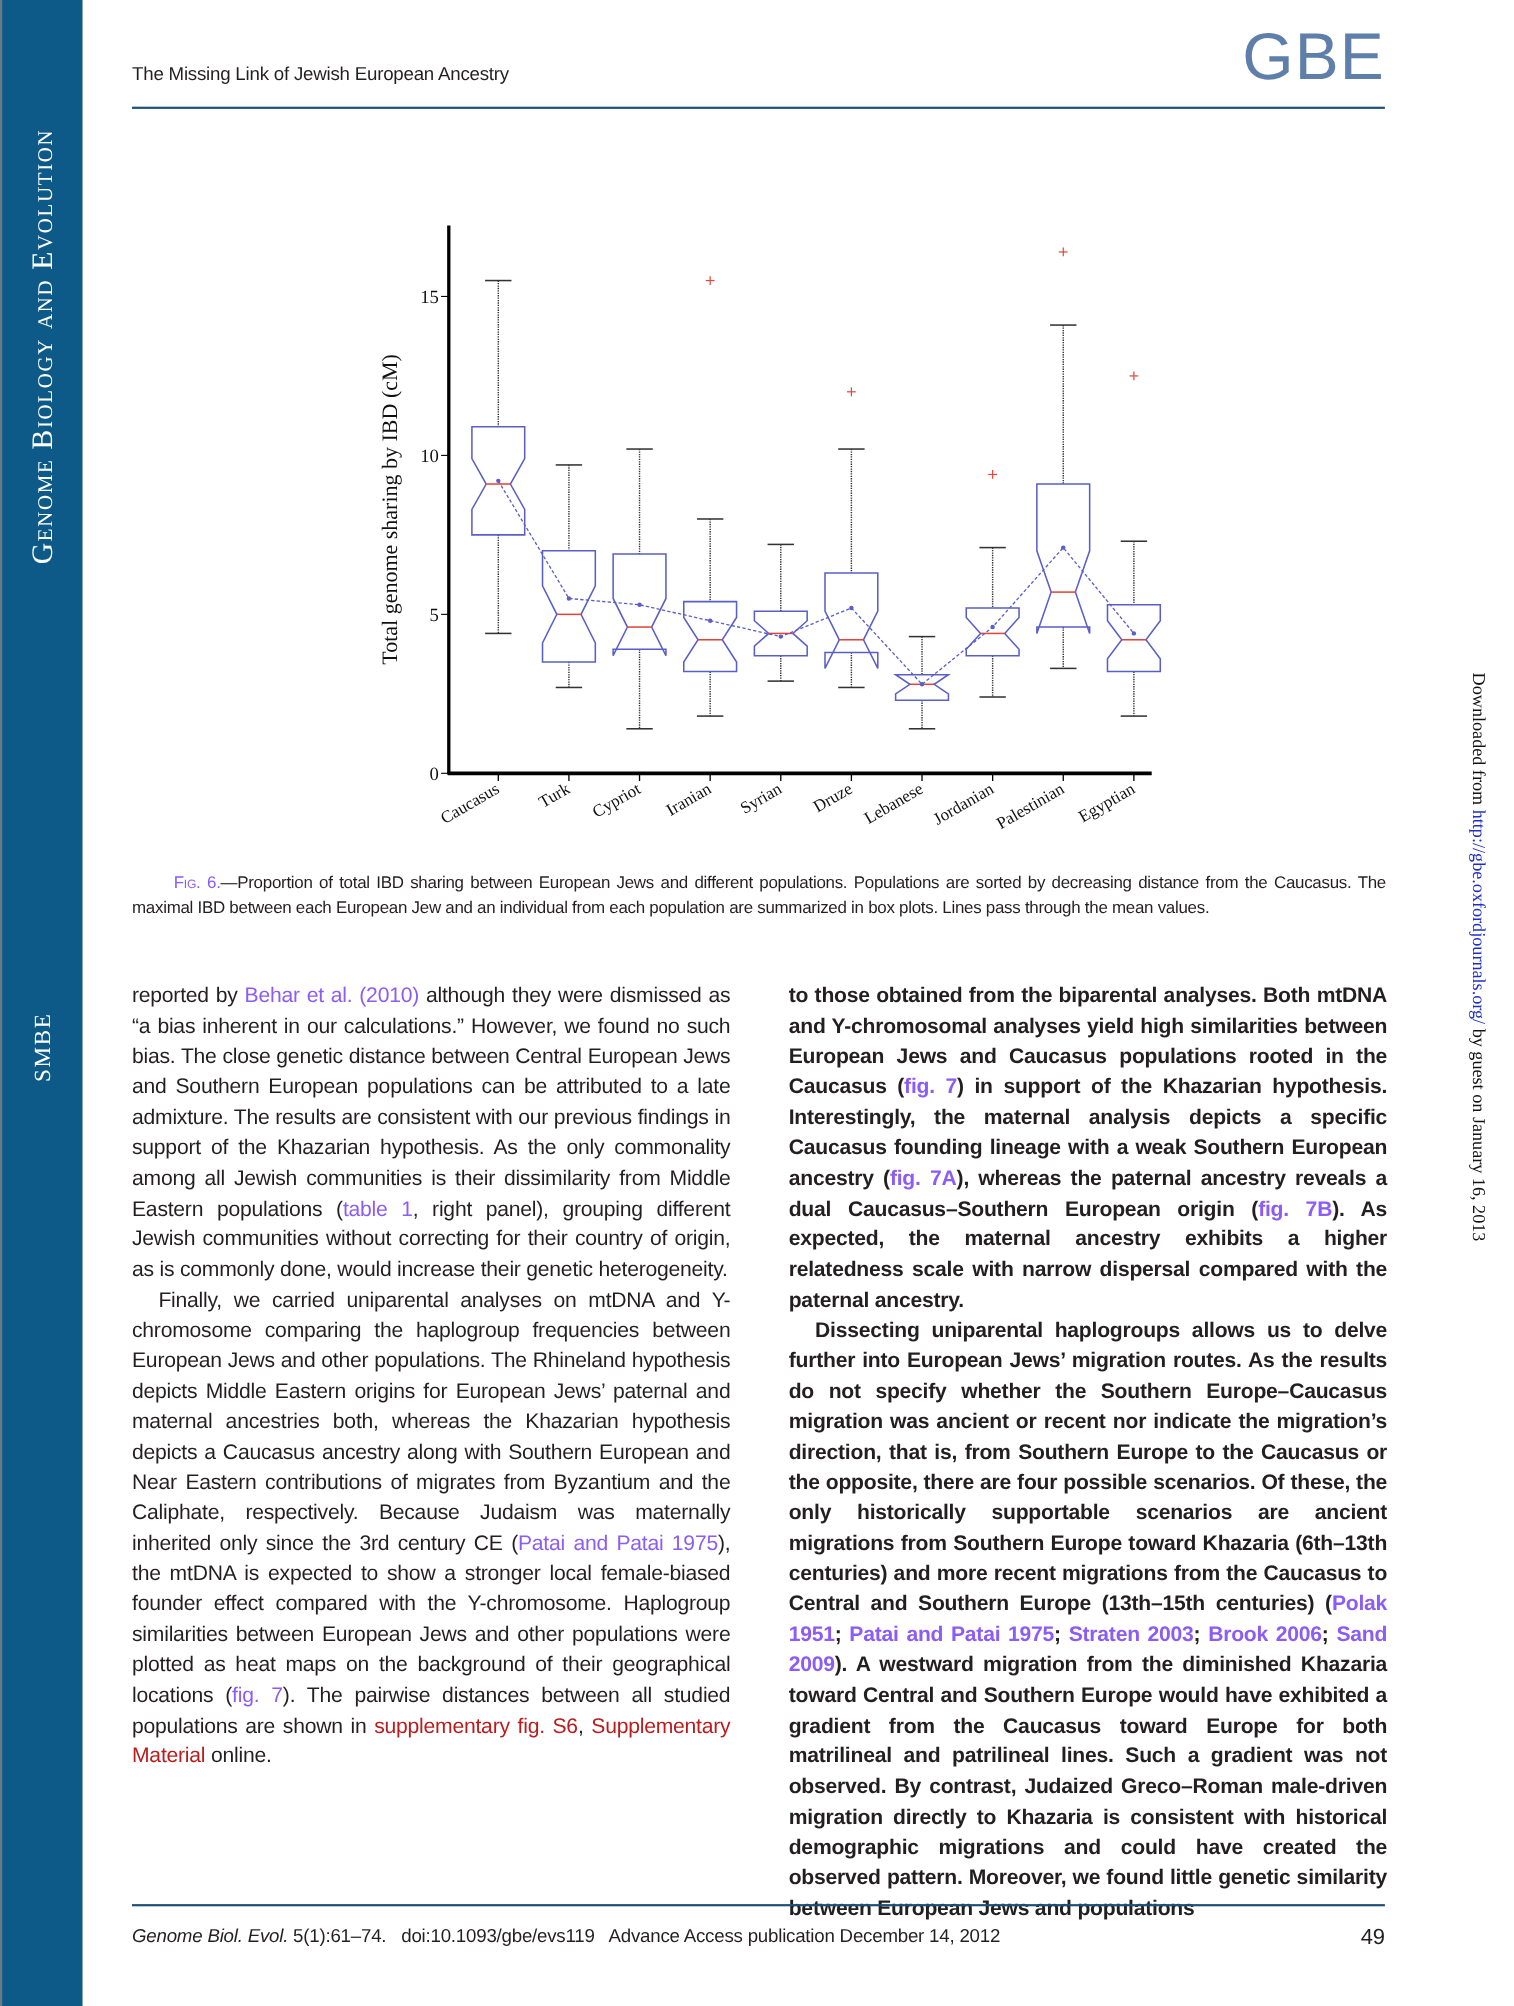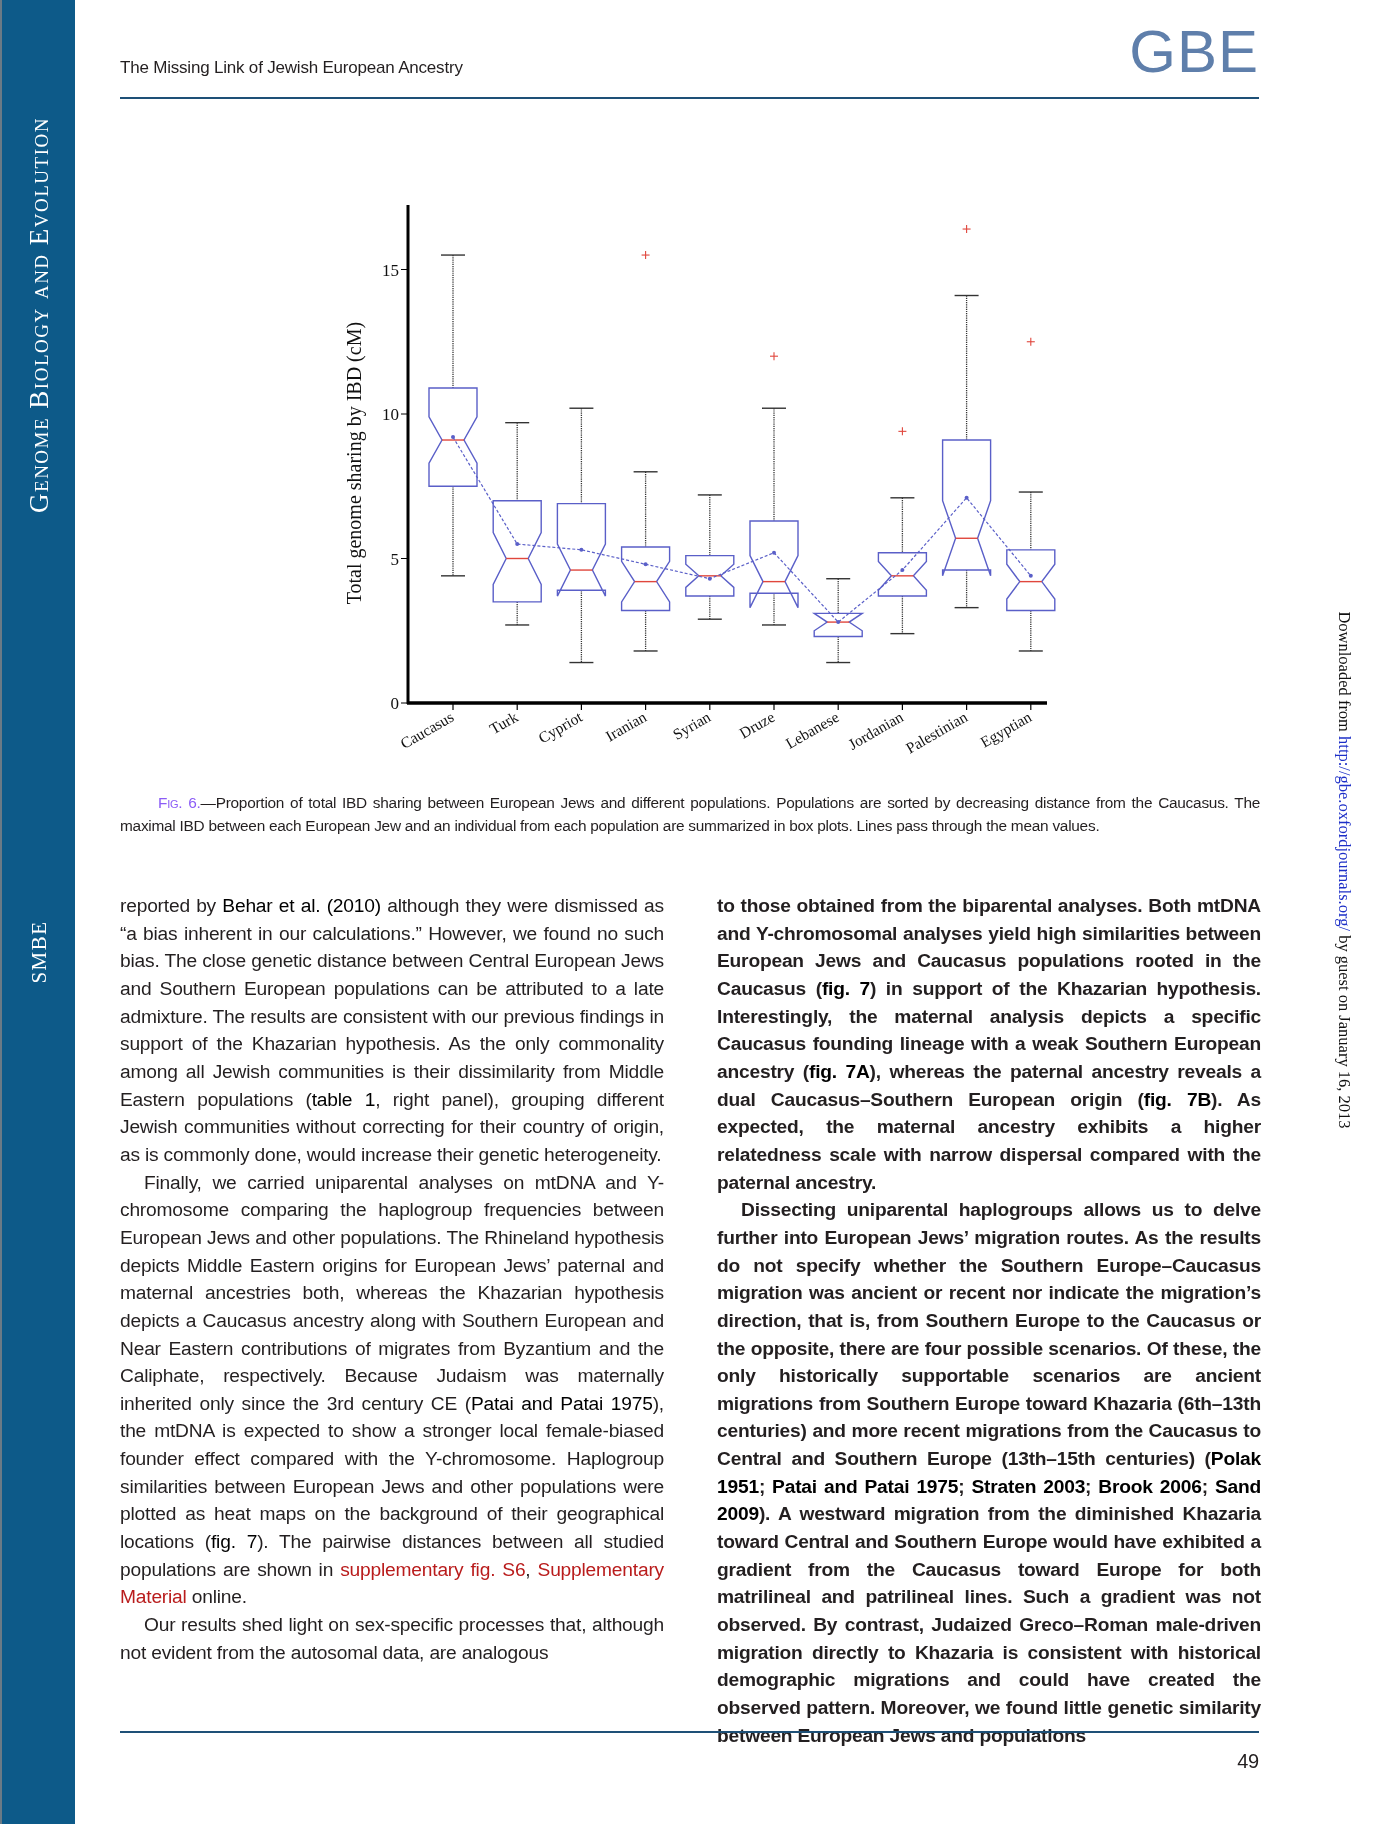--- a/index.html
+++ b/index.html
@@ -50,21 +50,21 @@
   .caption .fig-label { color: #8b5cf6; font-variant: small-caps; font-weight: normal; padding-left: 38px; }
   .col {
     position: absolute; top: 892px; width: 544px;
     font-size: 19.2px; line-height: 27.65px; text-align: justify; color: #231f20;
     letter-spacing: -0.2px;
   }
   .col.left { left: 120px; }
   .col.right { left: 717px; font-weight: bold; }
   .col p { margin: 0; text-indent: 24px; }
   .col p.noindent { text-indent: 0; }
-  .ref { color: #000000; margin-top: 31px; }
+  .ref { color: #8b5cf6; margin-top: 31px; }
   .supp { color: #b91c1c; }
   .footer {
     position: absolute; left: 120px; top: 1750px; width: 1139px; font-size: 17px; color: #231f20;
     letter-spacing: -0.2px;
   }
   .footer .cite i { font-style: italic; }
   .footer .page { position: absolute; right: 0; top: 0; font-size: 20px; }
   .download-note {
     position: absolute; left: 1344px; top: 870px;
     transform: translate(-50%, -50%) rotate(90deg);
@@ -202,27 +202,27 @@
     </svg>
 </div>
 
 <div class="caption">
   <span class="fig-label">Fig. 6.</span><span>—Proportion of total IBD sharing between European Jews and different populations. Populations are sorted by decreasing distance from the Caucasus. The maximal IBD between each European Jew and an individual from each population are summarized in box plots. Lines pass through the mean values.</span>
 </div>
 
 <div class="col left" id="col-left">
     <p class="noindent"><span>reported by </span><span class="ref">Behar et al. (2010)</span><span> although they were dismissed as “a bias inherent in our calculations.” However, we found no such bias. The close genetic distance between Central European Jews and Southern European populations can be attributed to a late admixture. The results are consistent with our previous findings in support of the Khazarian hypothesis. As the only commonality among all Jewish communities is their dissimilarity from Middle Eastern populations (</span><span class="ref">table 1</span><span>, right panel), grouping different Jewish communities without correcting for their country of origin, as is commonly done, would increase their genetic heterogeneity.</span></p>
     <p><span>Finally, we carried uniparental analyses on mtDNA and Y-chromosome comparing the haplogroup frequencies be­tween European Jews and other populations. The Rhineland hypothesis depicts Middle Eastern origins for European Jews’ paternal and maternal ancestries both, whereas the Khazarian hypothesis depicts a Caucasus ancestry along with Southern European and Near Eastern contributions of migrates from Byzantium and the Caliphate, respectively. Because Judaism was maternally inherited only since the 3rd century CE (</span><span class="ref">Patai and Patai 1975</span><span>), the mtDNA is expected to show a stronger local female-biased founder effect compared with the Y-chromosome. Haplogroup similarities between European Jews and other populations were plotted as heat maps on the background of their geographical locations (</span><span class="ref">fig. 7</span><span>). The pairwise distances between all studied populations are shown in </span><span class="supp">supplementary fig. S6</span><span>, </span><span class="supp">Supplementary Material</span><span> online.</span></p>
-    <p><span>Our results shed light on sex-specific processes that, al­though not evident from the autosomal data, are analogous</span></p>
   </div>
 <div class="col right" id="col-right">
     <p class="noindent"><span>to those obtained from the biparental analyses. Both mtDNA and Y-chromosomal analyses yield high similarities between European Jews and Caucasus populations rooted in the Caucasus (</span><span class="ref">fig. 7</span><span>) in support of the Khazarian hypothesis. Interestingly, the maternal analysis depicts a specific Caucasus founding lineage with a weak Southern European ancestry (</span><span class="ref">fig. 7A</span><span>), whereas the paternal ancestry reveals a dual Caucasus–Southern European origin (</span><span class="ref">fig. 7B</span><span>). As expected, the maternal ancestry exhibits a higher relatedness scale with narrow dispersal compared with the paternal ancestry.</span></p>
     <p><span>Dissecting uniparental haplogroups allows us to delve fur­ther into European Jews’ migration routes. As the results do not specify whether the Southern Europe–Caucasus migration was ancient or recent nor indicate the migration’s direction, that is, from Southern Europe to the Caucasus or the opposite, there are four possible scenarios. Of these, the only historically supportable scenarios are ancient migrations from Southern Europe toward Khazaria (6th–13th centuries) and more recent migrations from the Caucasus to Central and Southern Europe (13th–15th centuries) (</span><span class="ref">Polak 1951</span><span>; </span><span class="ref">Patai and Patai 1975</span><span>; </span><span class="ref">Straten 2003</span><span>; </span><span class="ref">Brook 2006</span><span>; </span><span class="ref">Sand 2009</span><span>). A westward migration from the diminished Khazaria toward Central and Southern Europe would have exhibited a gradient from the Caucasus toward Europe for both matrilineal and patrilineal lines. Such a gradient was not observed. By contrast, Judaized Greco–Roman male-driven migration directly to Khazaria is consistent with historical demographic migrations and could have created the observed pattern. Moreover, we found little genetic similarity between European Jews and populations</span></p>
   </div>
 
 <div class="download-note">
   <span>Downloaded from </span><span class="url">http://gbe.oxfordjournals.org/</span><span> by guest on January 16, 2013</span>
 </div>
 
 <div class="rule bottom"></div>
 <div class="footer">
+  <span class="cite"><i>Genome Biol. Evol.</i><span style="white-space:pre"> 5(1):61–74.   doi:10.1093/gbe/evs119   Advance Access publication December 14, 2012</span></span>
   <span class="page">49</span>
 </div>
 
 </body></html>

